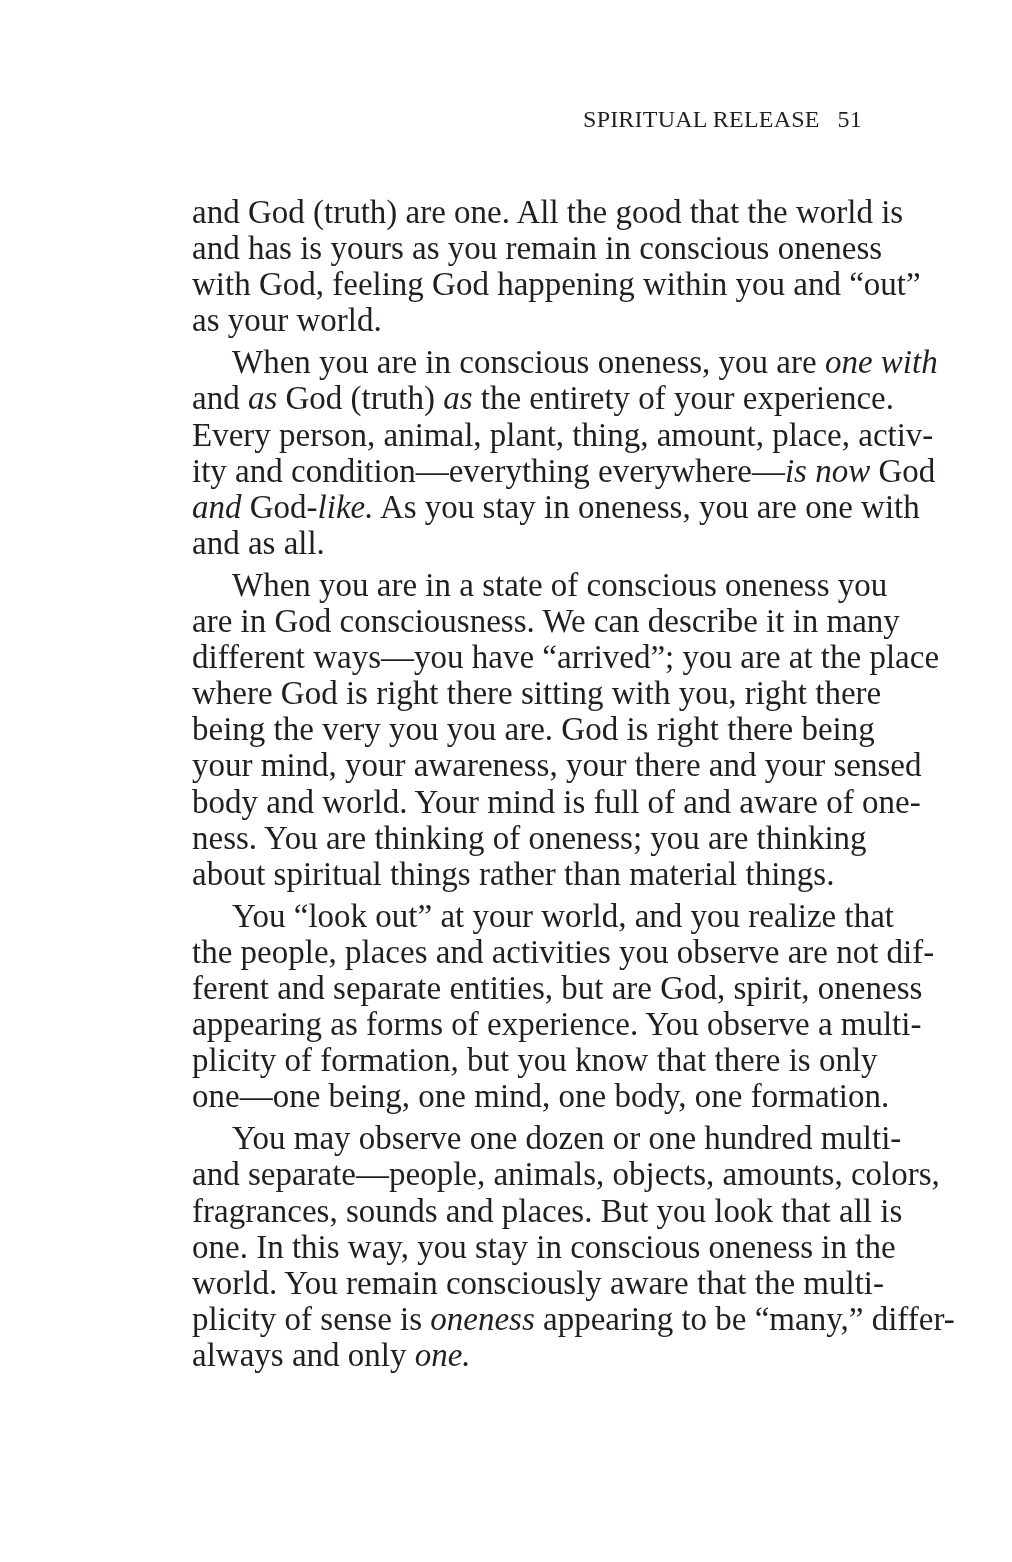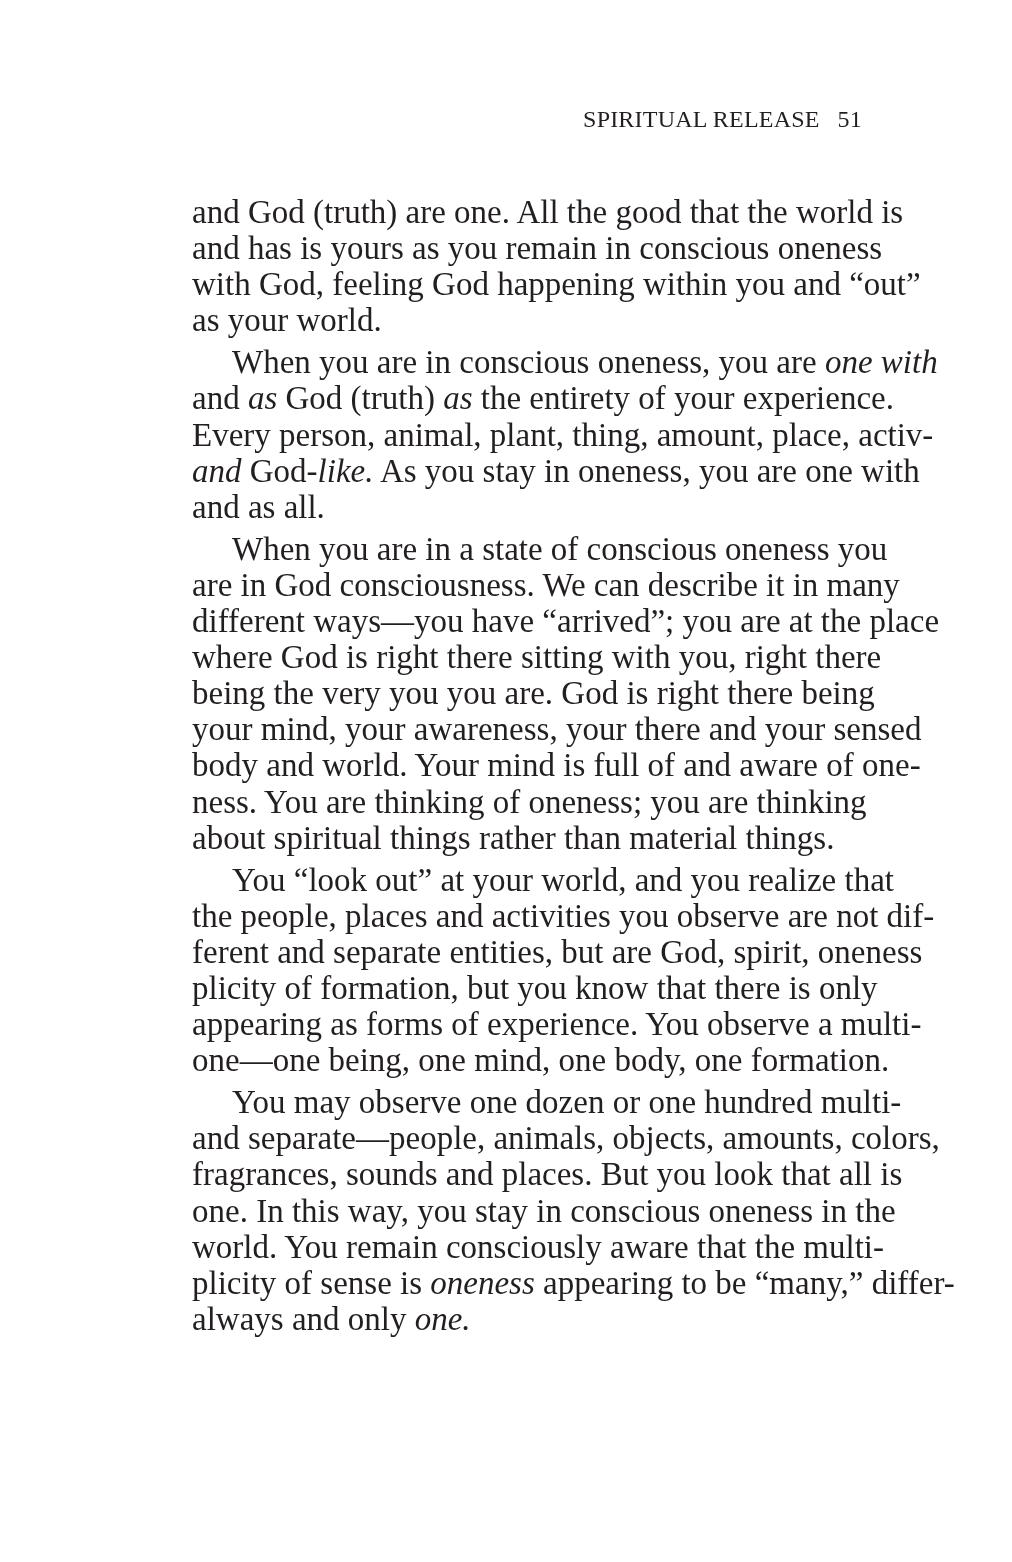--- a/index.html
+++ b/index.html
@@ -61,40 +61,41 @@
     <div class="para">
       <div class="line"><span>and God (truth) are one. All the good that the world is</span></div>
       <div class="line"><span>and has is yours as you remain in conscious oneness</span></div>
       <div class="line"><span>with God, feeling God happening within you and “out”</span></div>
       <div class="line last"><span>as your world.</span></div>
     </div>
     <div class="para">
       <div class="line indent"><span>When you are in conscious oneness, you are </span><em>one with</em></div>
       <div class="line"><span>and </span><em>as</em><span> God (truth) </span><em>as</em><span> the entirety of your experience.</span></div>
       <div class="line"><span>Every person, animal, plant, thing, amount, place, activ-</span></div>
+      <div class="line"><span>ity and condition—everything everywhere—</span><em>is now</em><span> God</span></div>
       <div class="line"><em>and</em><span> God-</span><em>like.</em><span> As you stay in oneness, you are one with</span></div>
       <div class="line last"><span>and as all.</span></div>
     </div>
     <div class="para">
       <div class="line indent"><span>When you are in a state of conscious oneness you</span></div>
       <div class="line"><span>are in God consciousness. We can describe it in many</span></div>
       <div class="line"><span>different ways—you have “arrived”; you are at the place</span></div>
       <div class="line"><span>where God is right there sitting with you, right there</span></div>
       <div class="line"><span>being the very you you are. God is right there being</span></div>
       <div class="line"><span>your mind, your awareness, your there and your sensed</span></div>
       <div class="line"><span>body and world. Your mind is full of and aware of one-</span></div>
       <div class="line"><span>ness. You are thinking of oneness; you are thinking</span></div>
       <div class="line last"><span>about spiritual things rather than material things.</span></div>
     </div>
     <div class="para">
       <div class="line indent"><span>You “look out” at your world, and you realize that</span></div>
       <div class="line"><span>the people, places and activities you observe are not dif-</span></div>
       <div class="line"><span>ferent and separate entities, but are God, spirit, oneness</span></div>
+      <div class="line"><span>appearing as forms of experience. You observe a multi-</span></div>
       <div class="line"><span>plicity of formation, but you know that there is only</span></div>
-      <div class="line"><span>appearing as forms of experience. You observe a multi-</span></div>
       <div class="line last"><span>one—one being, one mind, one body, one formation.</span></div>
     </div>
     <div class="para">
       <div class="line indent"><span>You may observe one dozen or one hundred multi-</span></div>
       <div class="line"><span>and separate—people, animals, objects, amounts, colors,</span></div>
       <div class="line"><span>fragrances, sounds and places. But you look that all is</span></div>
       <div class="line"><span>one. In this way, you stay in conscious oneness in the</span></div>
       <div class="line"><span>world. You remain consciously aware that the multi-</span></div>
       <div class="line"><span>plicity of sense is </span><em>oneness</em><span> appearing to be “many,” differ-</span></div>
       <div class="line last"><span>always and only </span><em>one.</em></div>

